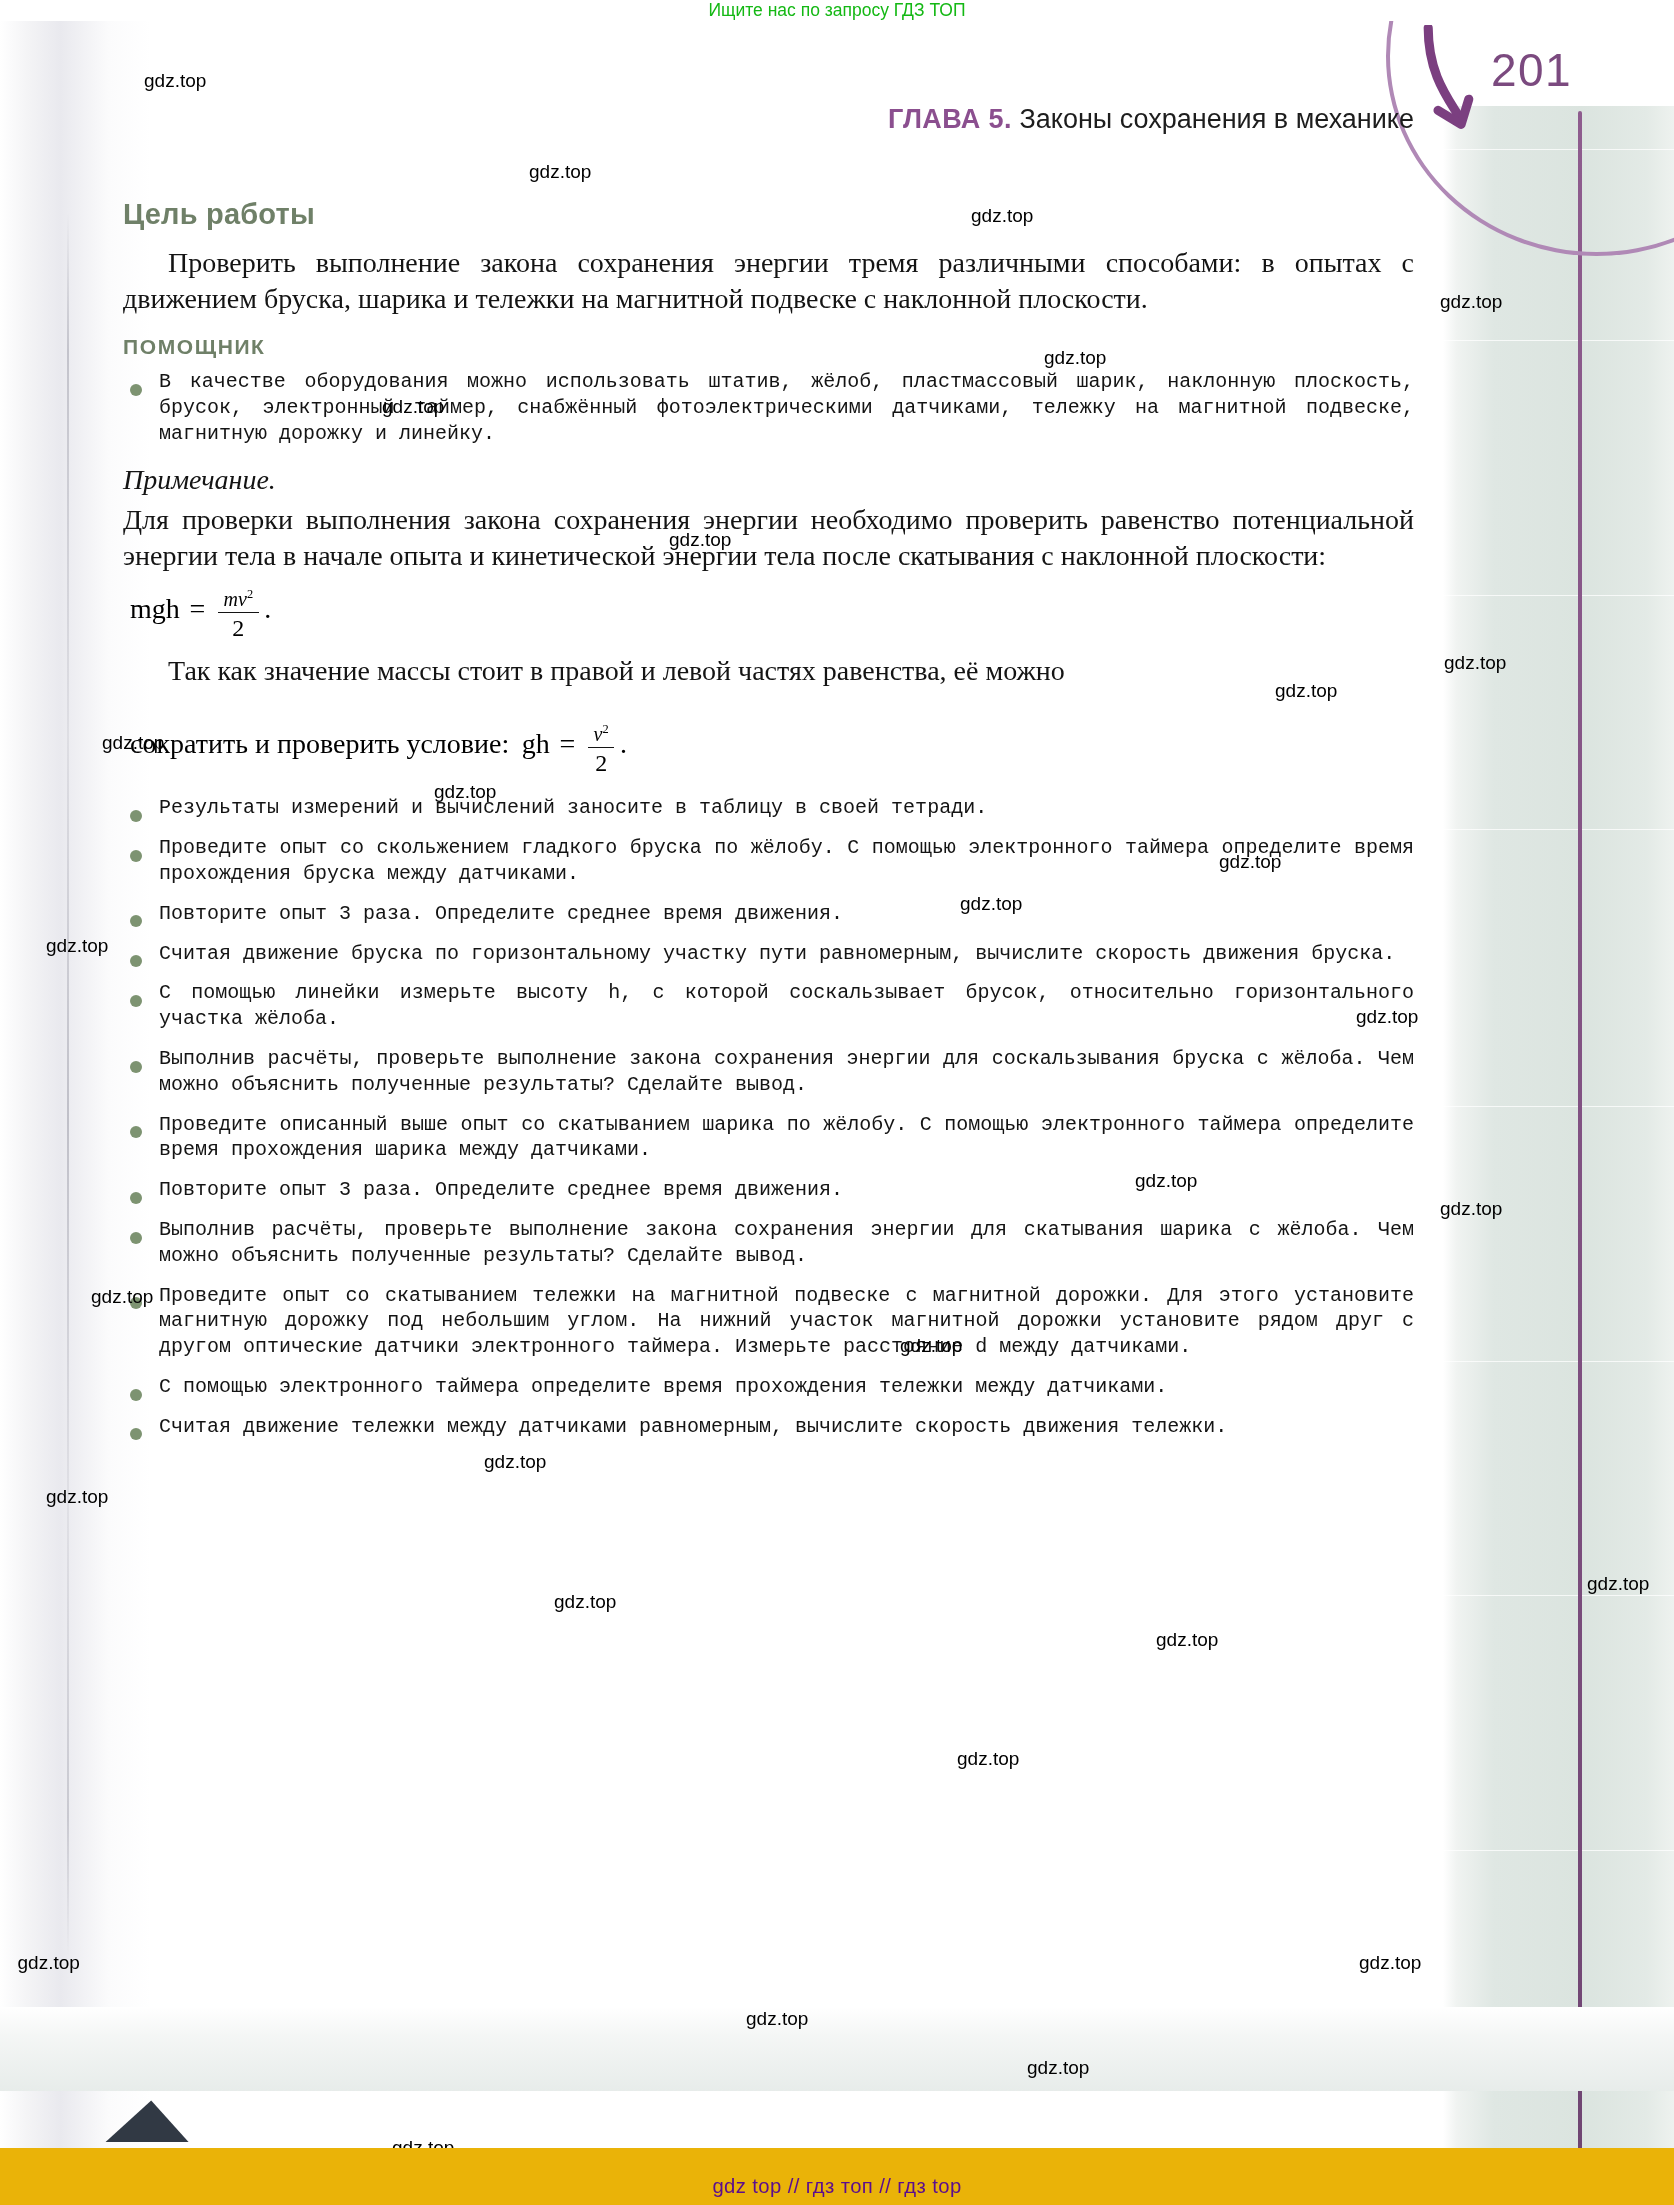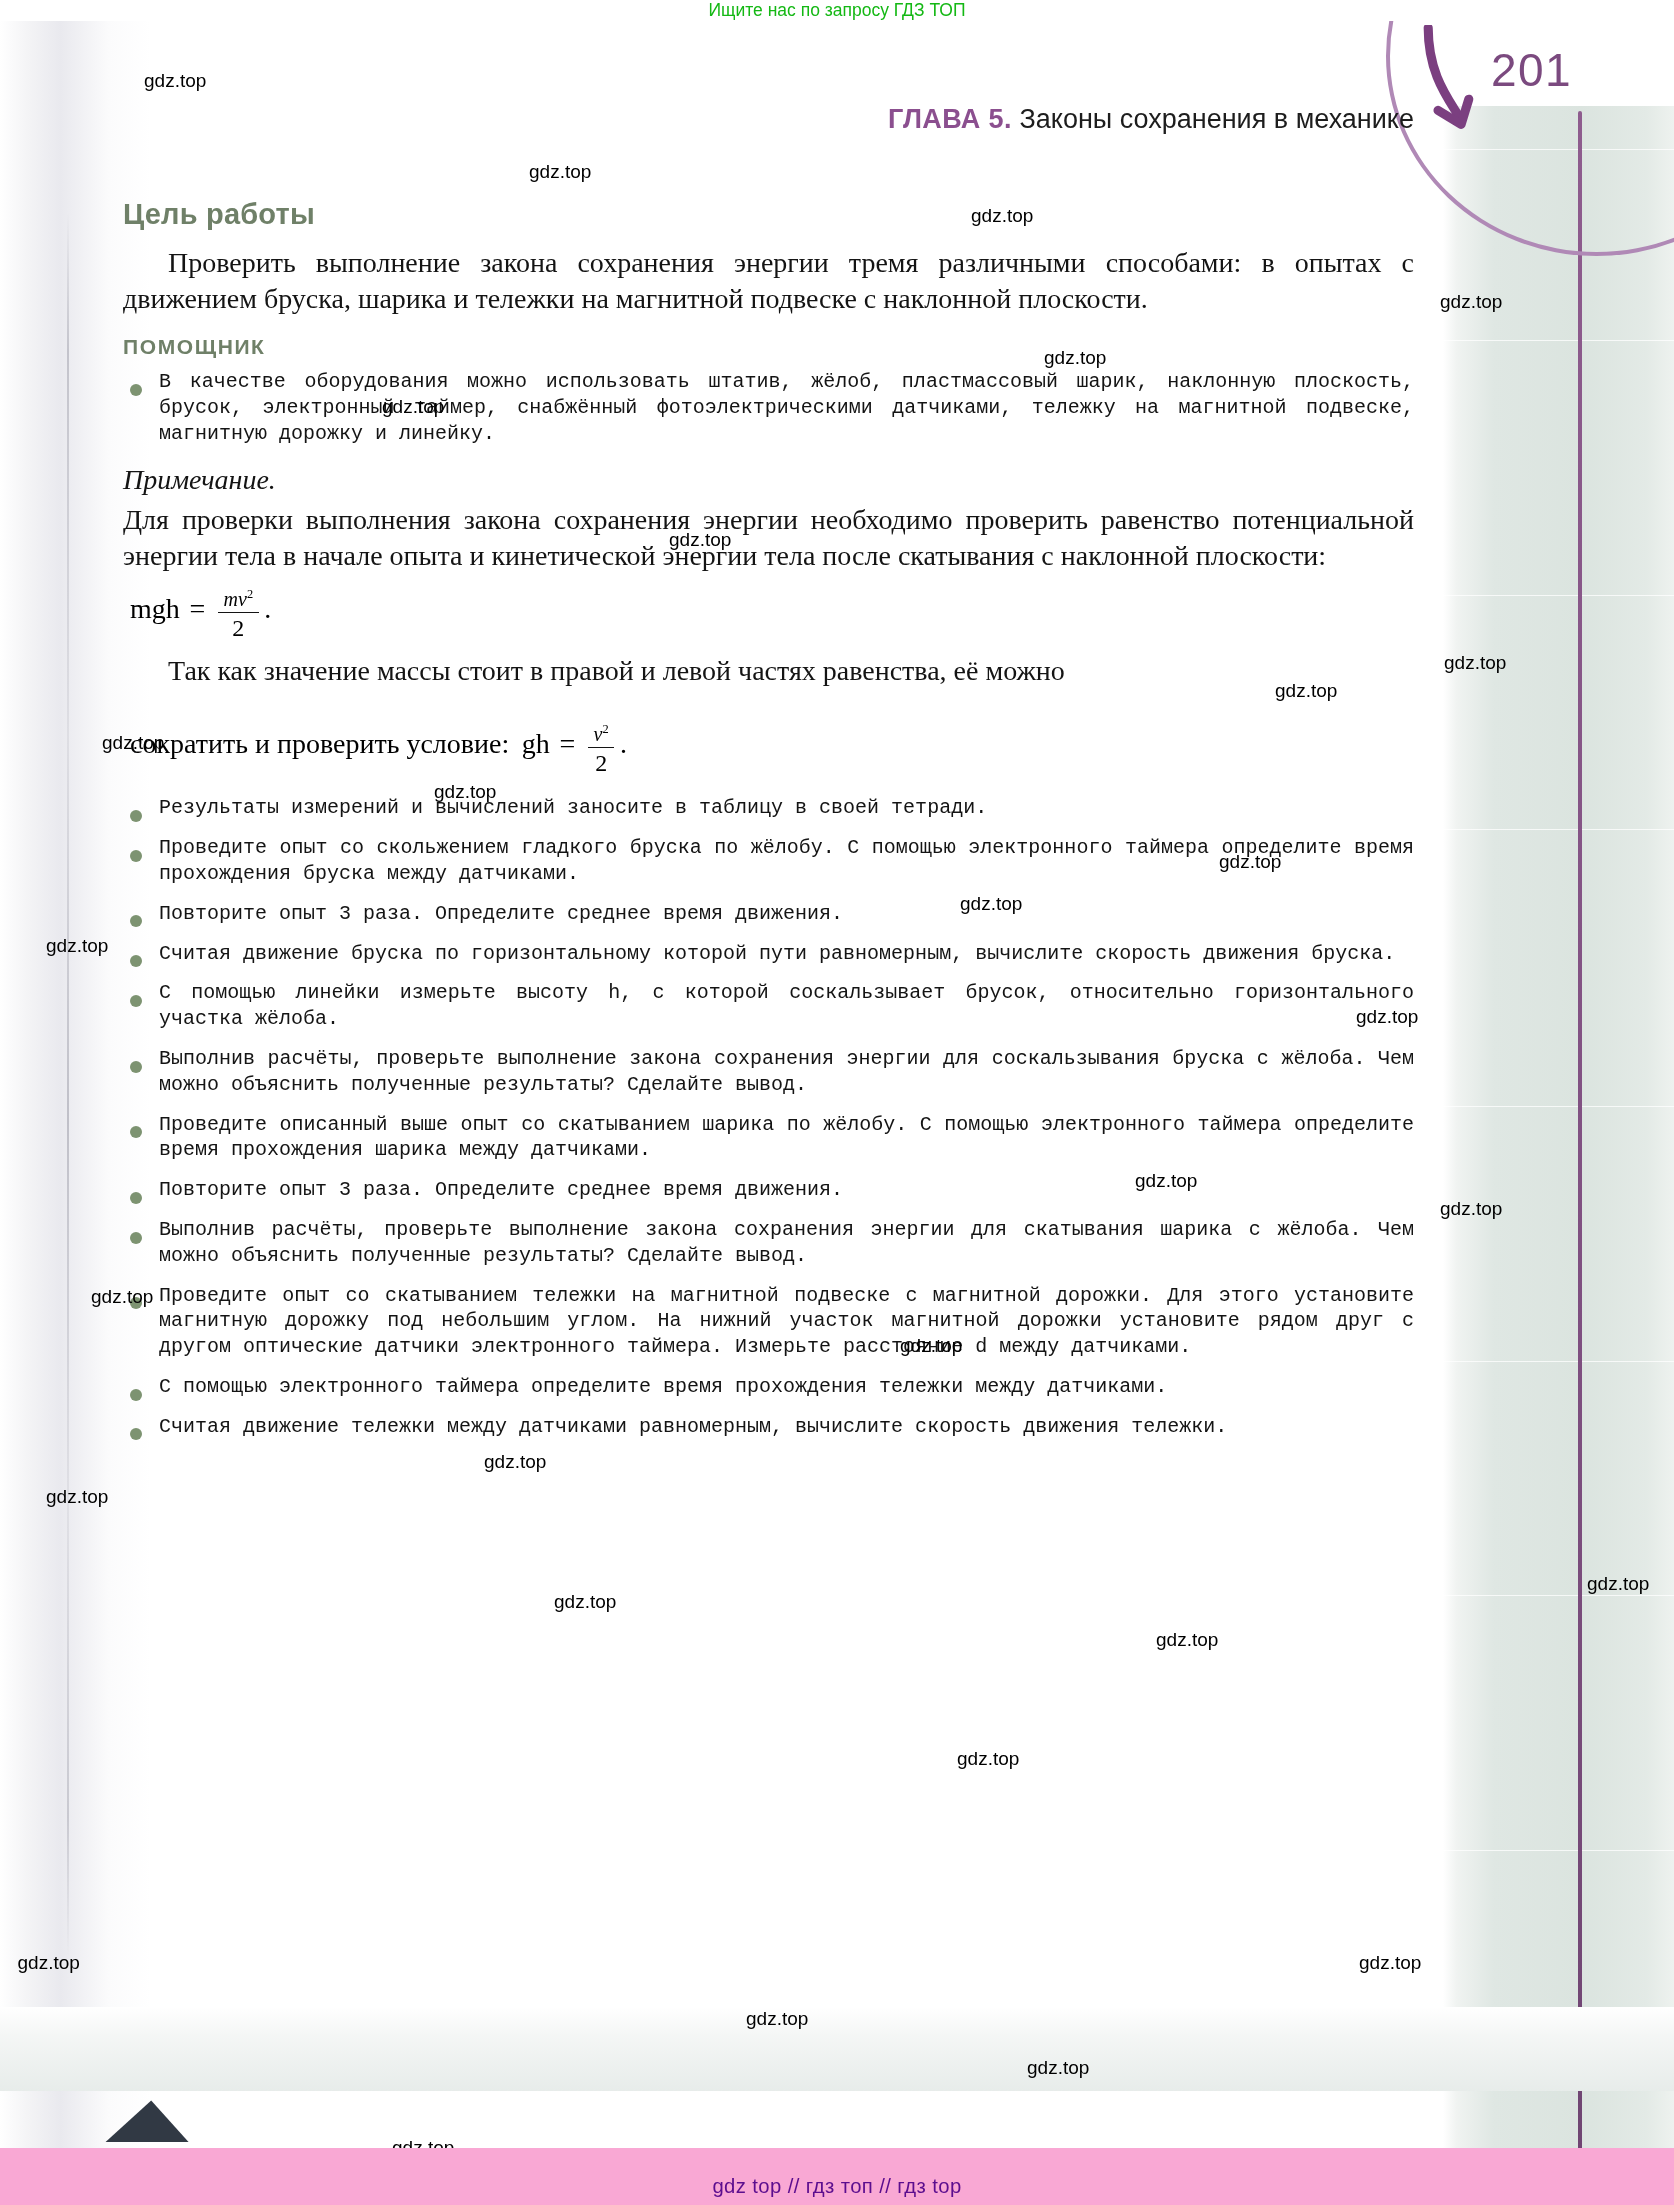--- a/index.html
+++ b/index.html
@@ -125,21 +125,21 @@
   .topbar{
     position:absolute;left:0;top:0;width:1674px;height:21px;
     background:#ffffff;text-align:center;
   }
   .topbar span{
     font-family:"Liberation Sans", sans-serif;
     font-size:17.5px;color:#14b814;line-height:21px;display:inline-block;
   }
   .botbar{
     position:absolute;left:0;bottom:0;width:1674px;height:57px;
-    background:#f9a8d4;text-align:center;
+    background:#eab308;text-align:center;
   }
   .botbar span{
     font-family:"Liberation Sans", sans-serif;
     font-size:20.3px;color:#5b0d8e;line-height:77px;display:inline-block;letter-spacing:0.4px;
   }
   .scanfoot{
     position:absolute;left:0;bottom:57px;width:1674px;height:84px;
     background:linear-gradient(to bottom,#ffffff 0%,#f4f6f5 35%,#e7ecea 100%);
   }
 </style>
@@ -220,21 +220,21 @@
           <span class="den">2</span>
         </span>
         <span class="fbig">.</span>
       </span>
     </div>
 
     <ul class="bul" id="steps" style="margin-top:17px">
         <li>Результаты измерений и вычислений заносите в таблицу в своей тетради.</li>
         <li>Проведите опыт со скольжением гладкого бруска по жёлобу. С помощью электронного таймера определите время прохождения бруска между датчиками.</li>
         <li>Повторите опыт 3 раза. Определите среднее время движения.</li>
-        <li>Считая движение бруска по горизонтальному которой пути равномерным, вычислите скорость движения бруска.</li>
+        <li>Считая движение бруска по горизонтальному участку пути равномерным, вычислите скорость движения бруска.</li>
         <li>С помощью линейки измерьте высоту h, с которой соскальзывает брусок, относительно горизонтального участка жёлоба.</li>
         <li>Выполнив расчёты, проверьте выполнение закона сохранения энергии для соскальзывания бруска с жёлоба. Чем можно объяснить полученные результаты? Сделайте вывод.</li>
         <li>Проведите описанный выше опыт со скатыванием шарика по жёлобу. С помощью электронного таймера определите время прохождения шарика между датчиками.</li>
         <li>Повторите опыт 3 раза. Определите среднее время движения.</li>
         <li>Выполнив расчёты, проверьте выполнение закона сохранения энергии для скатывания шарика с жёлоба. Чем можно объяснить полученные результаты? Сделайте вывод.</li>
         <li>Проведите опыт со скатыванием тележки на магнитной подвеске с магнитной дорожки. Для этого установите магнитную дорожку под небольшим углом. На нижний участок магнитной дорожки установите рядом друг с другом оптические датчики электронного таймера. Измерьте расстояние d между датчиками.</li>
         <li>С помощью электронного таймера определите время прохождения тележки между датчиками.</li>
         <li>Считая движение тележки между датчиками равномерным, вычислите скорость движения тележки.</li>
       </ul>
   </div>

